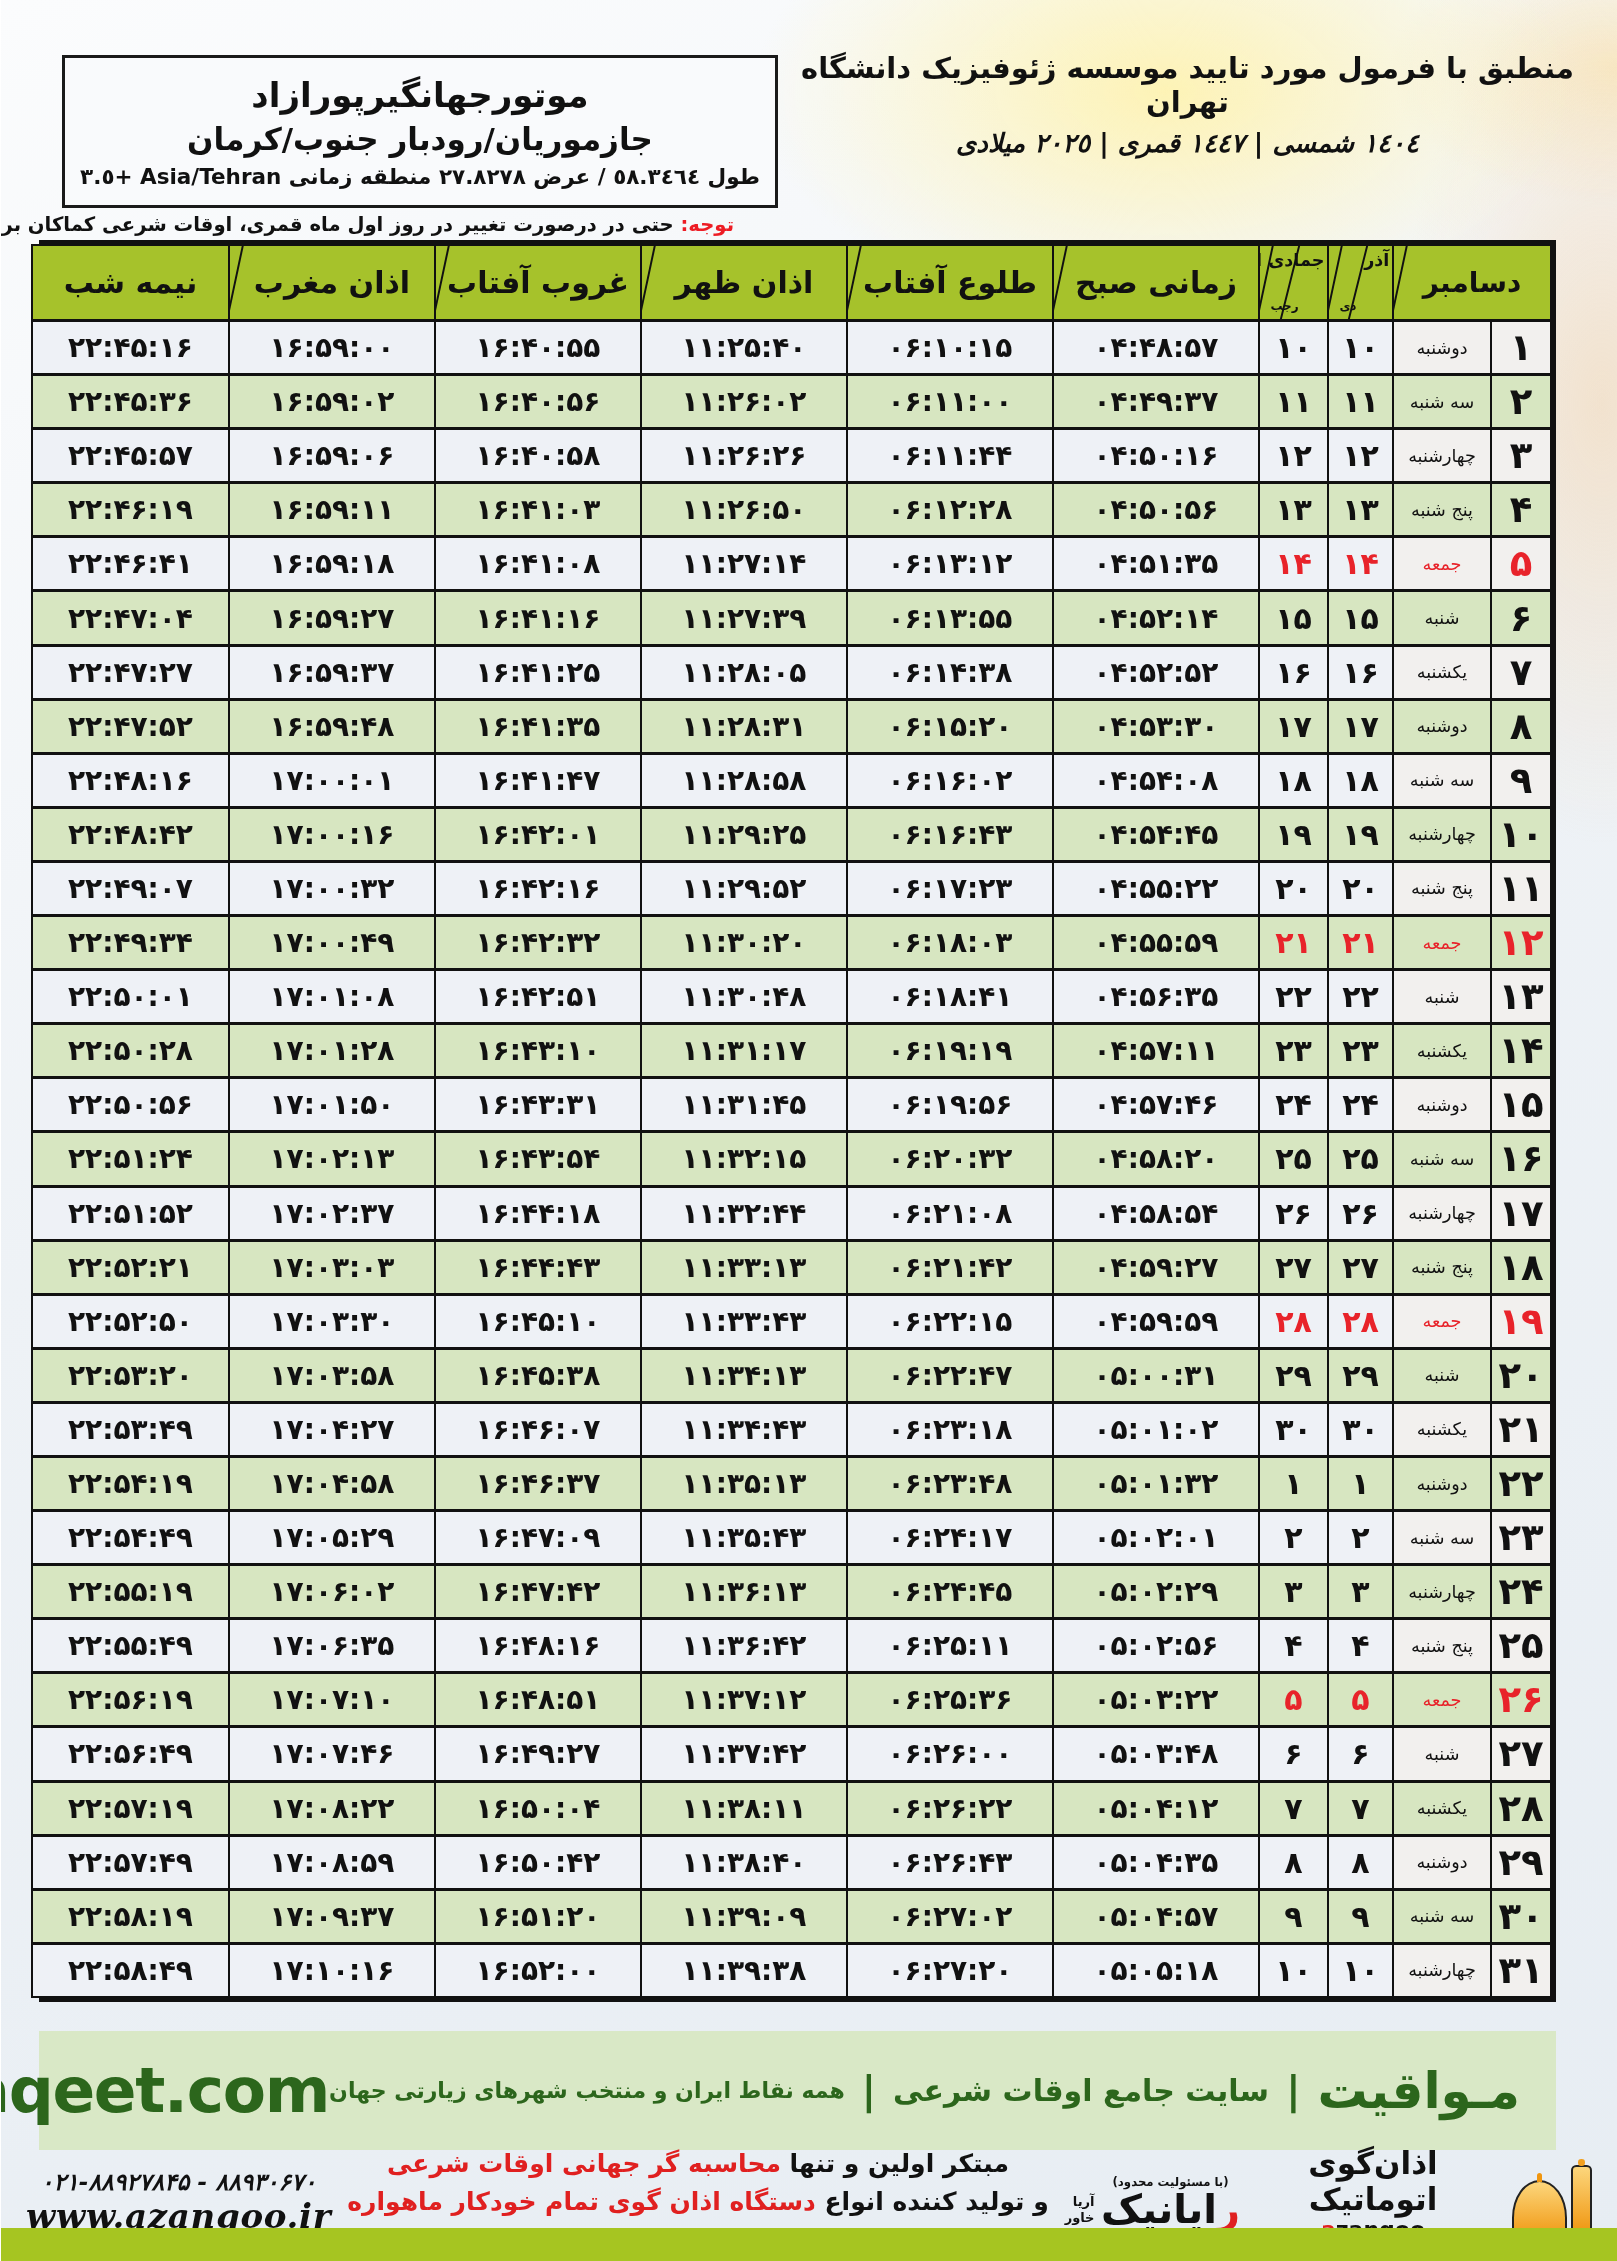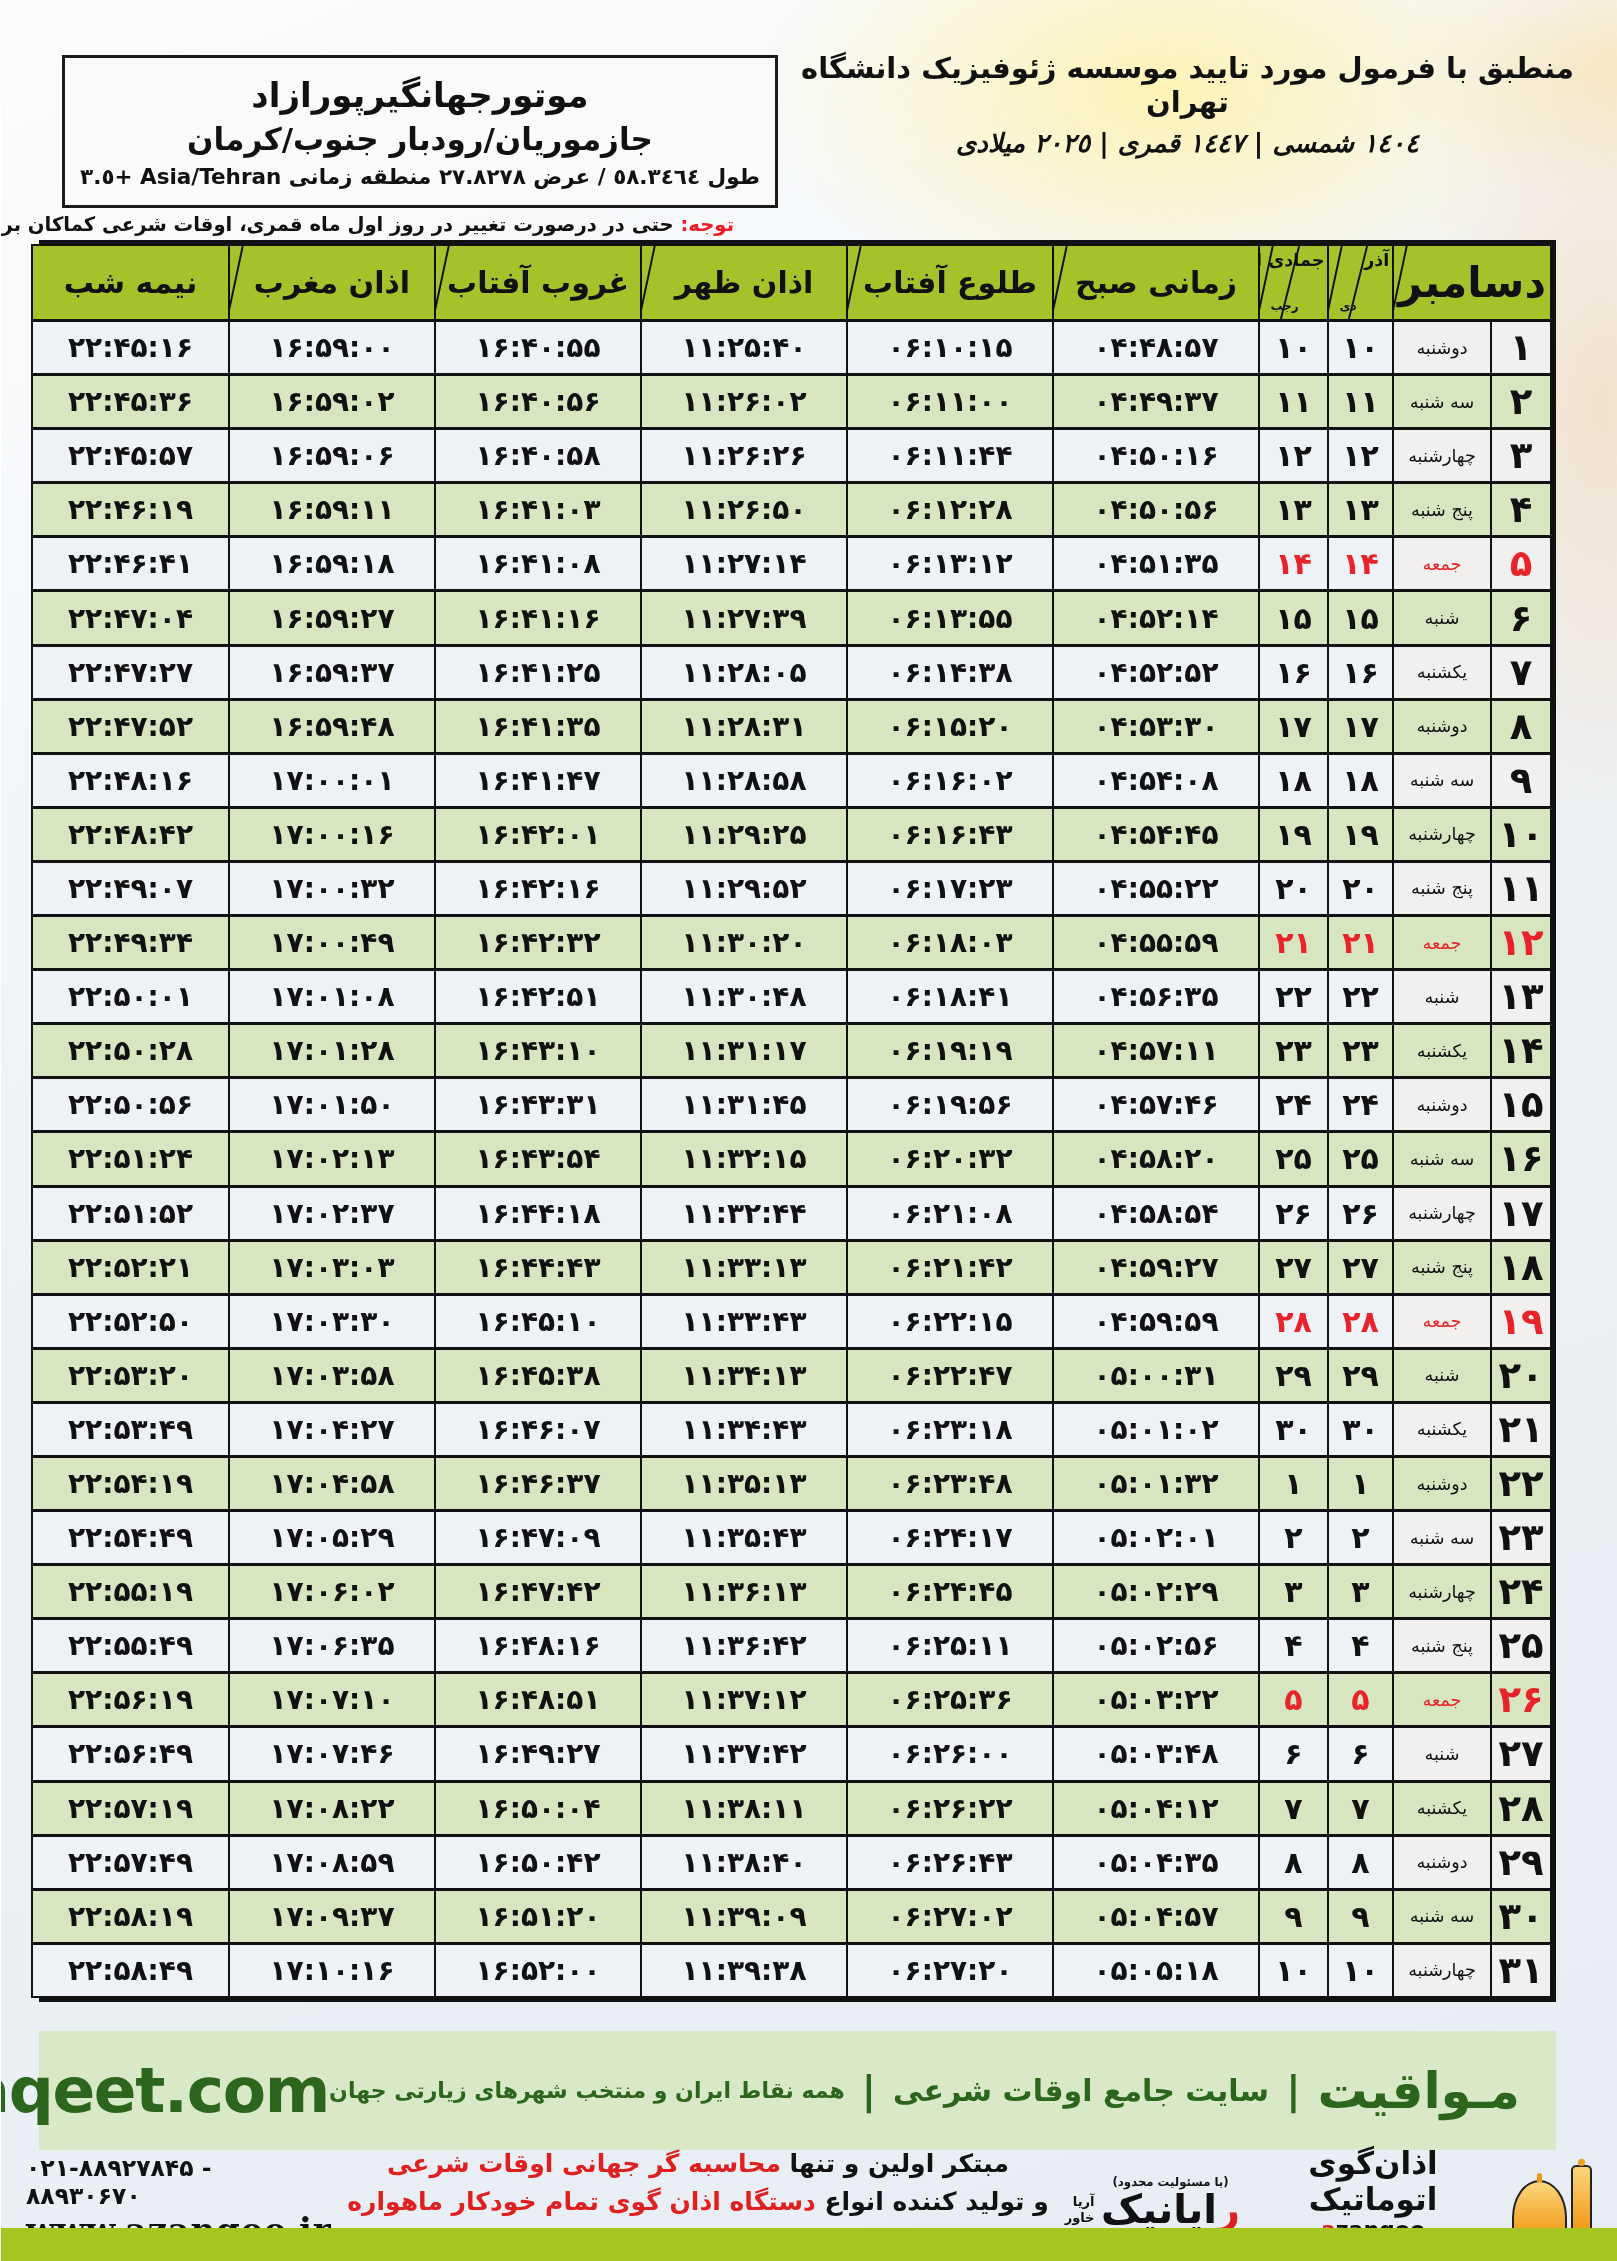--- a/index.html
+++ b/index.html
@@ -41,21 +41,21 @@
   table{width:100%;height:1754px;border-collapse:collapse;table-layout:fixed;}
   th,td{border:2px solid #111;padding:0;text-align:center;vertical-align:middle;overflow:hidden;}
   thead th{
     height:73px;background:#a6c22b;position:relative;
     font-size:30px;font-weight:bold;
   }
   thead th:not(:last-child)::before{
     content:"";position:absolute;left:3.9px;top:-3.9px;bottom:-3.9px;
     border-left:2.6px solid #111;transform:skewX(-12deg);
   }
-  th.h-dec{font-size:42px;margin-left:36px;}
+  th.h-dec{font-size:28px;margin-left:36px;}
   th.split .top{position:absolute;top:3.9px;right:2.6px;font-size:17.6px;font-weight:bold;white-space:nowrap;}
   th.split .bot{position:absolute;bottom:6.5px;left:10.4px;font-size:12px;font-weight:bold;}
   th.split::after{
     content:"";position:absolute;left:44%;top:0;bottom:0;
     border-left:2.6px solid #111;transform:skewX(-14deg);
   }
   tbody tr{border-top:3.9px solid #111;}
   tbody tr.green td{background:#d7e6c1;}
   tbody tr.plain td{background:#eef1f6;}
   td.day{font-size:37px;font-weight:bold;}
@@ -101,21 +101,21 @@
   .az-latin .a{color:#e02020;}
   .az-small{font-size:13.7px;font-weight:bold;margin-top:1.3px;}
   .rayanik{display:flex;align-items:flex-start;gap:6.5px;direction:rtl;justify-content:flex-end;}
   .ry-col{text-align:center;}
   .ry-paren{font-size:11.7px;font-weight:bold;}
   .ry-name{font-size:40px;font-weight:bold;line-height:1;}
   .ry-name .red{color:#e02020;}
   .ry-side{display:flex;flex-direction:column;font-size:13px;font-weight:bold;line-height:1.2;margin-top:19.6px;}
   .slogan{text-align:center;font-size:25px;font-weight:bold;line-height:1.5;}
   .slogan .red{color:#e02020;}
-  .contact{text-align:left;}
+  .contact{text-align:center;font-style:italic;}
   .phone{font-size:23.5px;font-weight:bold;direction:ltr;}
   .url{font-family:"DejaVu Serif",serif;font-size:34px;font-weight:bold;direction:ltr;letter-spacing:0.7px;}
   .lime-band{position:absolute;left:0;right:0;bottom:0;height:33px;background:#a6c521;}
 </style>
 </head>
 <body>
 
 <div class="top-area">
   <div class="loc-box">
     <div class="loc-line1">موتورجهانگیرپورازاد</div>

